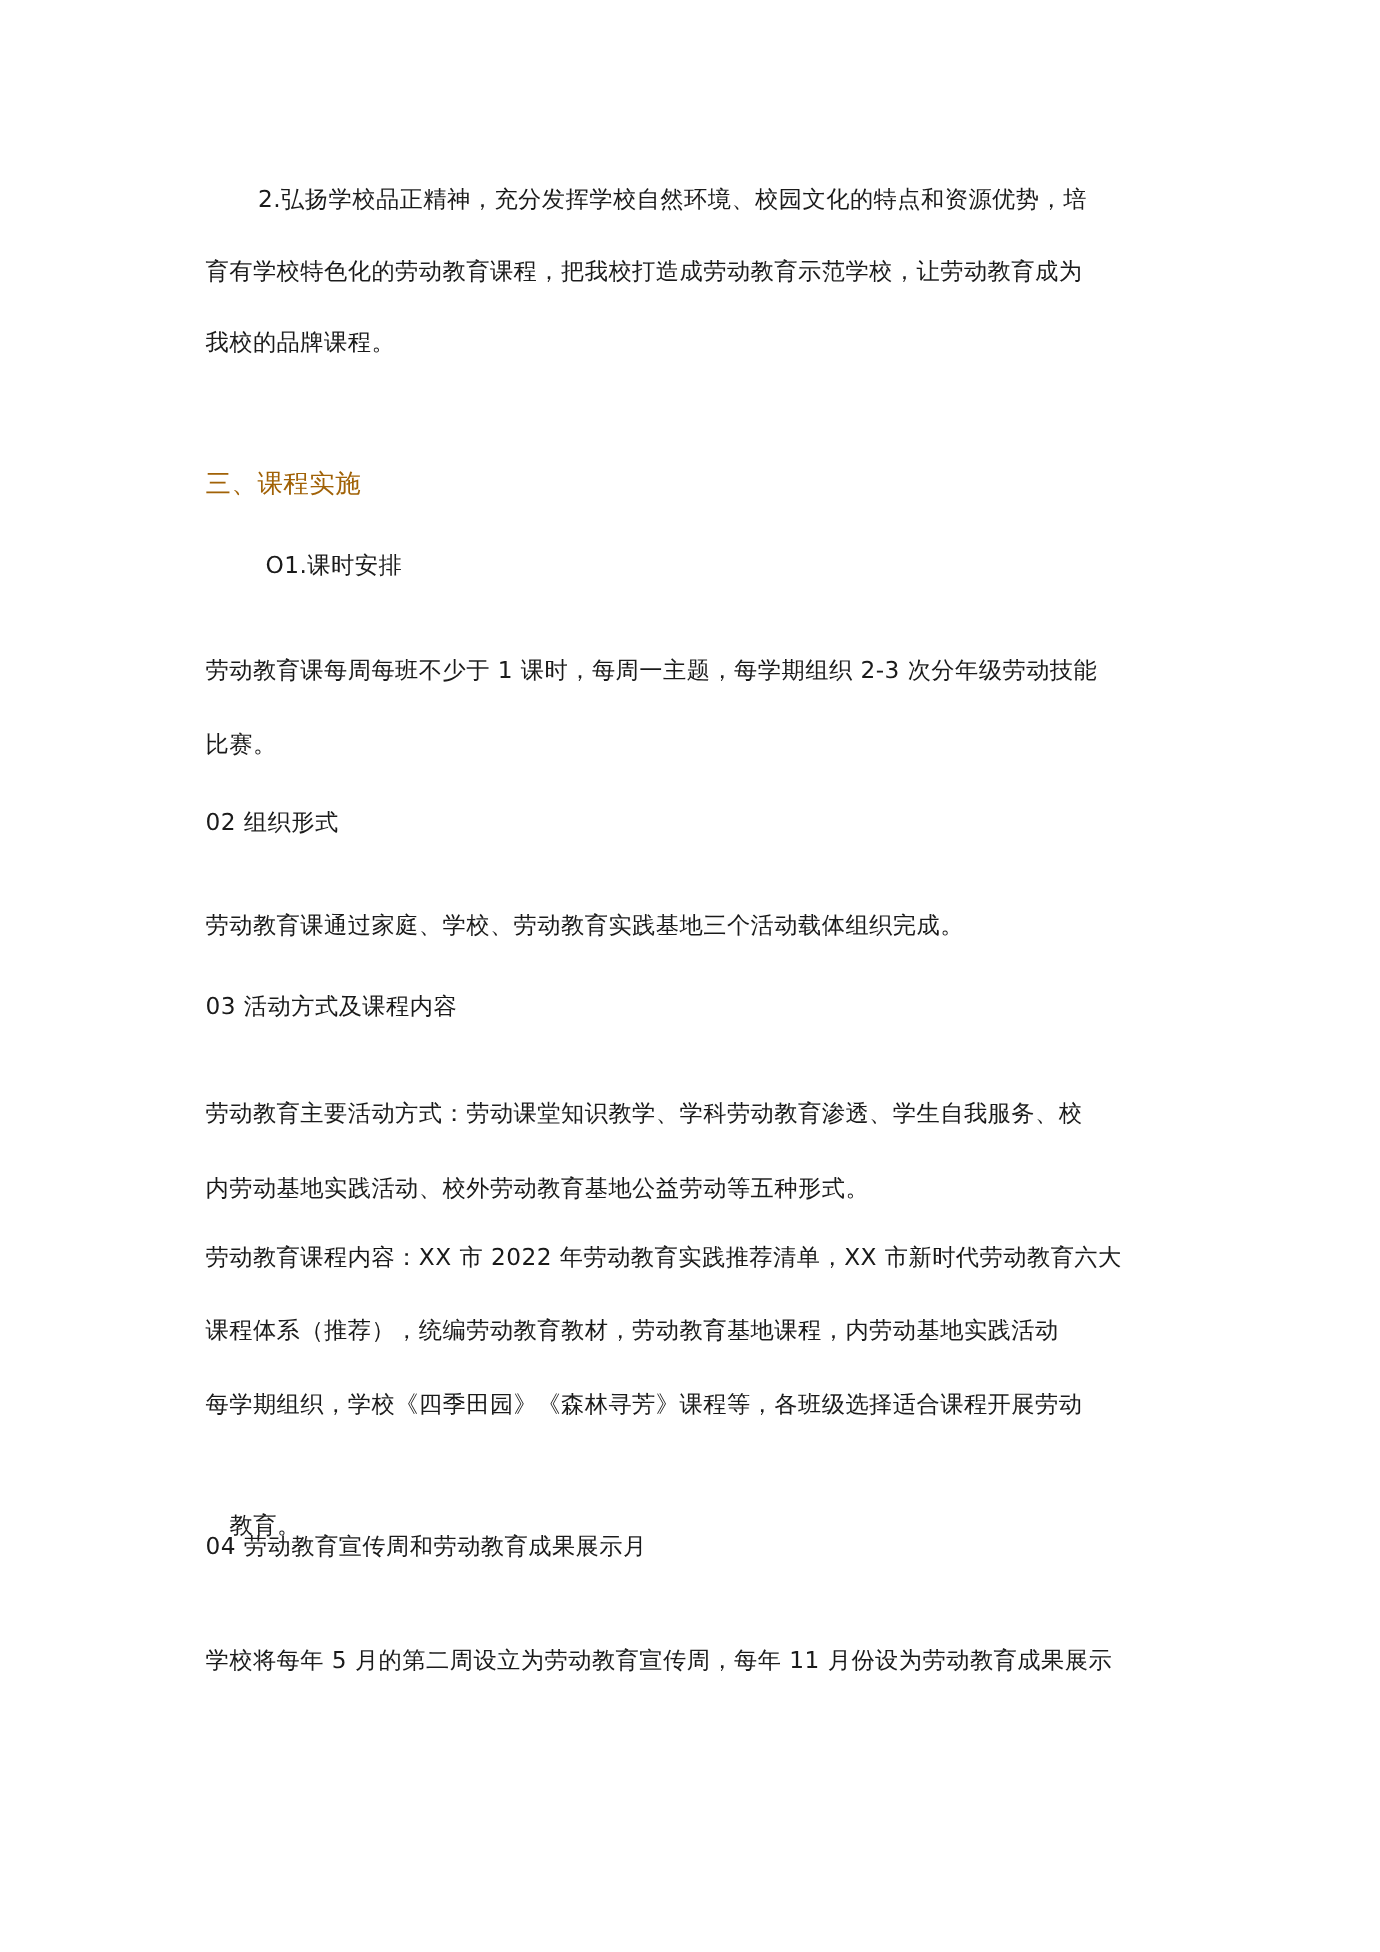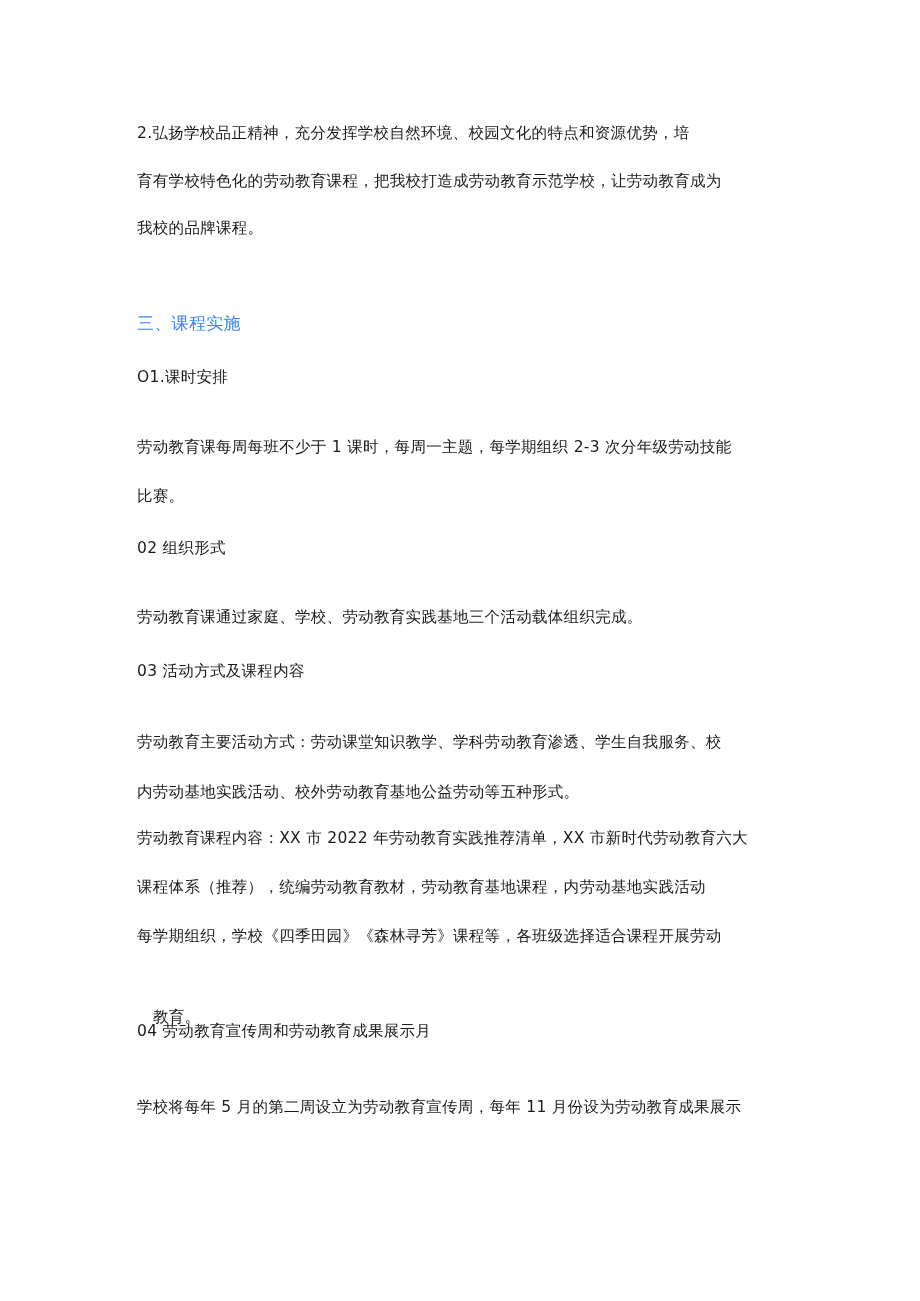--- a/index.html
+++ b/index.html
@@ -1,29 +1,29 @@
 <!DOCTYPE html>
 <html><head>
 <meta charset="utf-8">
 <style>
   html, body { margin:0; padding:0; background:#ffffff; }
   body { width:920px; height:1301px; position:relative; overflow:hidden;
          font-family:"DejaVu Sans", "Liberation Sans", sans-serif; color:#1a1a1a; }
   .line { position:absolute; left:137px; white-space:nowrap; font-size:15.5px; line-height:20px; letter-spacing:0.3px; }
-  .heading { font-size:17px; font-weight:normal; color:#3b82f6; }
+  .heading { font-size:17px; font-weight:normal; color:#a16207; }
 </style>
 </head>
 <body>
 
 <div id="doc">
-    <div class="line" style="top: 123px;">2.弘扬学校品正精神，充分发挥学校自然环境、校园文化的特点和资源优势，培</div>
+    <div class="line" style="top: 123px; margin-left: 35px;">2.弘扬学校品正精神，充分发挥学校自然环境、校园文化的特点和资源优势，培</div>
     <div class="line" style="top: 171px;">育有学校特色化的劳动教育课程，把我校打造成劳动教育示范学校，让劳动教育成为</div>
     <div class="line" style="top: 218px;">我校的品牌课程。</div>
     <div class="line heading" style="top: 313px;">三、课程实施</div>
-    <div class="line" style="top: 367px;">O1.课时安排</div>
+    <div class="line" style="top: 367px; margin-left: 40px;">O1.课时安排</div>
     <div class="line" style="top: 437px; text-align: right;">劳动教育课每周每班不少于 1 课时，每周一主题，每学期组织 2-3 次分年级劳动技能</div>
     <div class="line" style="top: 486px;">比赛。</div>
     <div class="line" style="top: 538px;">02 组织形式</div>
     <div class="line" style="top: 607px;">劳动教育课通过家庭、学校、劳动教育实践基地三个活动载体组织完成。</div>
     <div class="line" style="top: 661px;">03 活动方式及课程内容</div>
     <div class="line" style="top: 732px;">劳动教育主要活动方式：劳动课堂知识教学、学科劳动教育渗透、学生自我服务、校</div>
     <div class="line" style="top: 782px;">内劳动基地实践活动、校外劳动教育基地公益劳动等五种形式。</div>
     <div class="line" style="top: 828px;">劳动教育课程内容：XX 市 2022 年劳动教育实践推荐清单，XX 市新时代劳动教育六大</div>
     <div class="line" style="top: 877px;">课程体系（推荐），统编劳动教育教材，劳动教育基地课程，内劳动基地实践活动</div>
     <div class="line" style="top: 926px;">每学期组织，学校《四季田园》《森林寻芳》课程等，各班级选择适合课程开展劳动</div>

